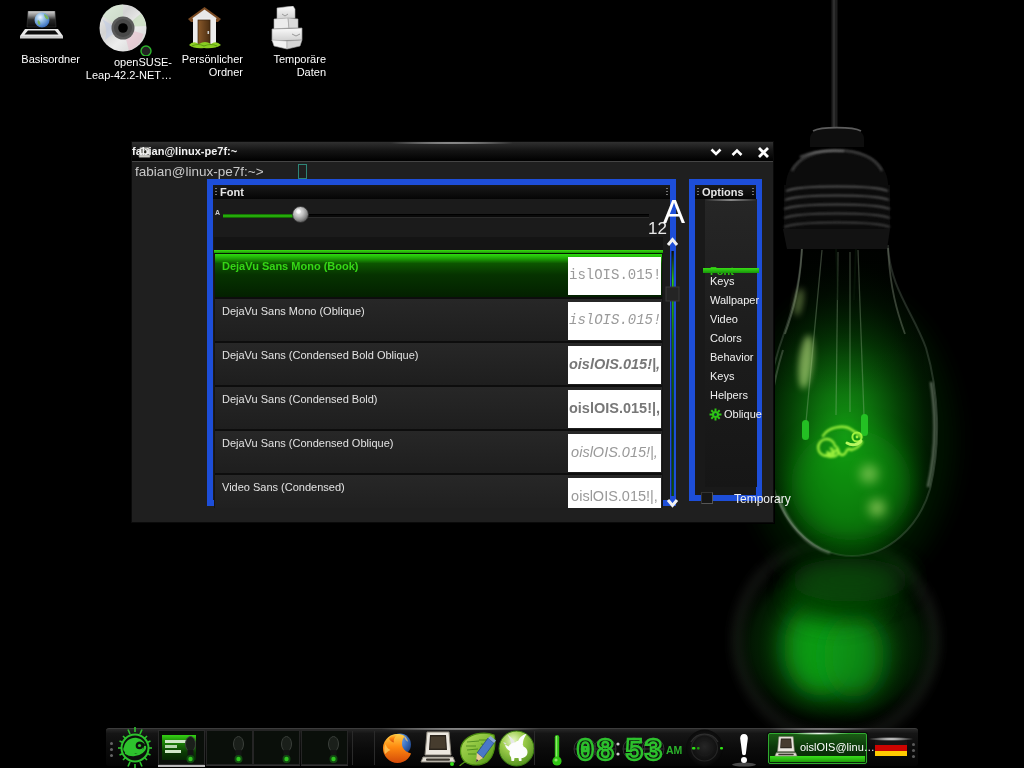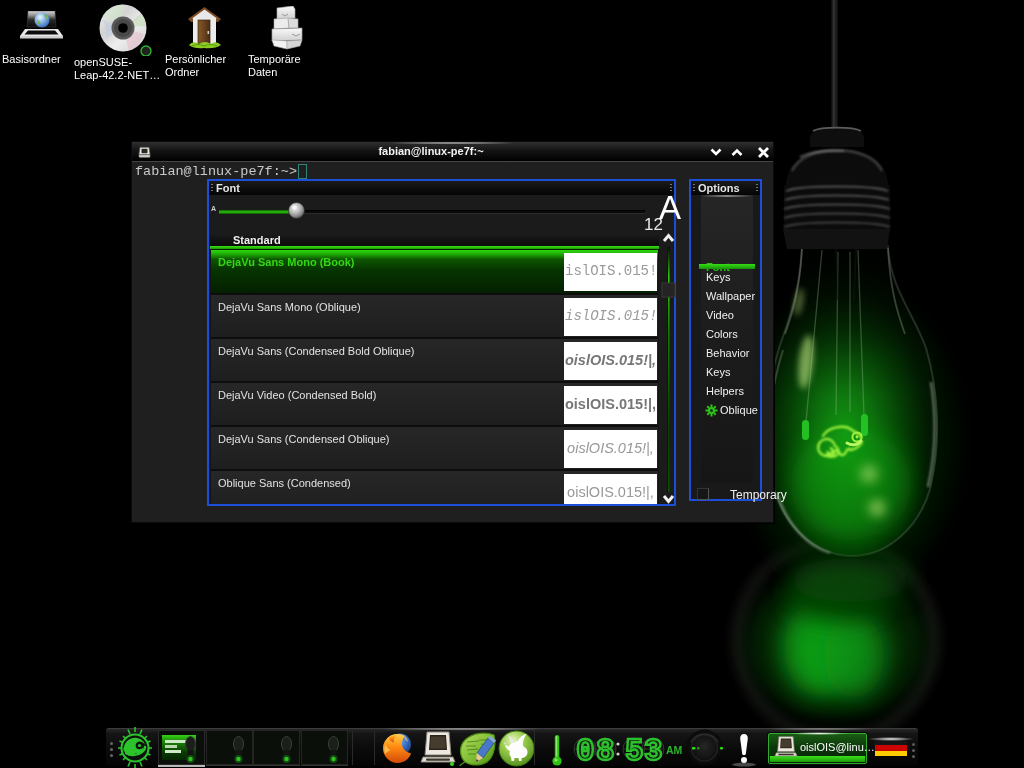--- a/index.html
+++ b/index.html
@@ -1,23 +1,23 @@
 <!DOCTYPE html>
 <html><head><meta charset="utf-8"><title>d</title>
 <style>
 *{margin:0;padding:0;box-sizing:border-box}
 html,body{width:1024px;height:768px;background:#000;overflow:hidden;font-family:"Liberation Sans",sans-serif}
 body{position:relative}
 .a{position:absolute}
-.lbl{color:#fff;font-size:11px;text-align:left;line-height:13px;text-shadow:0 1px 2px #000,0 0 3px #000}
+.lbl{color:#fff;font-size:11px;text-align:right;line-height:13px;text-shadow:0 1px 2px #000,0 0 3px #000}
 #win{left:131px;top:141px;width:643px;height:382px;background:#1f1f1f;border:1px solid #0a0a0a;box-shadow:0 0 0 1px #000}
 #tbar{position:absolute;left:0;top:0;width:100%;height:20px;background:linear-gradient(180deg,#303030 0%,#141414 45%,#000 100%);border-bottom:1px solid #454545}
-#tbar .t{position:absolute;left:252px;top:3px;width:100px;text-align:center;color:#f2f2f2;font-size:11px;font-weight:bold}
-.term{font-family:Liberation Mono, monospace;font-size:13.5px;color:#c9c9c9;white-space:pre}
-.panel{background:#1b1b1b;border:2px solid #1d4ed8}
+#tbar .t{position:absolute;left:252px;top:3px;width:100px;color:#f2f2f2;font-size:11px;font-weight:bold}
+.term{font-family:Liberation Sans, sans-serif;font-size:13.5px;color:#c9c9c9;white-space:pre}
+.panel{background:#1b1b1b;border:6px solid #1d4ed8}
 .phead{position:absolute;left:0;top:0;width:100%;height:14px;background:linear-gradient(180deg,#1a1a1a,#050505);color:#e5e5e5;font-size:11px;font-weight:bold;line-height:14px;padding-left:7px}
 .phead:before{content:"";position:absolute;left:2px;top:3px;width:2px;height:9px;background:repeating-linear-gradient(180deg,#777 0 1px,transparent 1px 3px)}
 .phead:after{content:"";position:absolute;right:2px;top:3px;width:2px;height:9px;background:repeating-linear-gradient(180deg,#777 0 1px,transparent 1px 3px)}
 .frow{position:absolute;left:1px;width:447px;height:44px;background:linear-gradient(180deg,#272727,#1e1e1e);border-top:2px solid #0d0d0d}
 .fname{position:absolute;left:7px;top:6px;font-size:11px;color:#e2e2e2}
 .fprev{position:absolute;left:353px;top:3px;width:93px;height:38px;background:#fff;color:#9a9a9a;text-align:center;overflow:hidden}
 .oitem{position:absolute;left:5px;width:60px;color:#f0f0f0;font-size:11px;line-height:19px;white-space:nowrap}
 </style></head>
 <body>
 
@@ -262,44 +262,43 @@
           <stop offset="100%" stop-color="#3c3c3c"></stop>
         </radialGradient>
       </defs>
       <circle cx="8.5" cy="8.5" r="8" fill="url(#knob)" stroke="#2e2e2e" stroke-width=".8"></circle>
       <circle cx="6.5" cy="5.5" r="2.2" fill="#fff" opacity=".8"></circle>
     </svg>
 <div class="a" style="left:435px;top:34px;color:#e8e8e8;font-size:17px">12</div>
 <div class="a" style="left:450px;top:8px;color:#fff;font-size:33px">A</div>
 
 <div class="a" style="left:1px;top:52px;width:449px;height:271px;background:#141414;overflow:hidden">
-<div class="a" style="left:0;top:0;width:449px;height:15px;background:linear-gradient(180deg,#1c1c1c,#080808);color:#f0f0f0;font-size:11px;font-weight:bold;padding-left:23px;line-height:15px">Standard</div>
 <div class="a" style="left:0;top:13px;width:449px;height:3px;background:linear-gradient(180deg,#39e013,#1d9a04)"></div>
 <div class="frow" style="top:16px;background:linear-gradient(180deg,#2edb10 0%,#1fae06 9%,#0c5500 22%,#063300 48%,#032000 100%);border-top:1px solid #041c00;height:44px">
 <span class="fname" style="color:#35d615;font-weight:bold">DejaVu Sans Mono (Book)</span>
 <span class="fprev" style="font-family:'Liberation Mono',monospace;font-size:14px;line-height:36px;text-align:left;padding-left:1px">islOIS.015!|,</span>
 </div>
 <div class="frow" style="top:60px">
         <span class="fname">DejaVu Sans Mono (Oblique)</span>
         <span class="fprev" style="font-family:'Liberation Mono',monospace;font-style:italic;font-size:14px;line-height:36px;text-align:left;padding-left:1px">islOIS.015!|</span>
       </div>
 <div class="frow" style="top:104px">
         <span class="fname">DejaVu Sans (Condensed Bold Oblique)</span>
         <span class="fprev" style="font-weight:bold;font-style:italic;font-size:14.5px;line-height:37px;color:#777">oislOIS.015!|,</span>
       </div>
 <div class="frow" style="top:148px">
-        <span class="fname">DejaVu Video (Condensed Bold)</span>
+        <span class="fname">DejaVu Sans (Condensed Bold)</span>
         <span class="fprev" style="font-weight:bold;font-size:14.5px;line-height:37px;color:#777">oislOIS.015!|,</span>
       </div>
 <div class="frow" style="top:192px">
         <span class="fname">DejaVu Sans (Condensed Oblique)</span>
         <span class="fprev" style="font-style:italic;font-size:14.5px;line-height:37px;color:#999">oislOIS.015!|,</span>
       </div>
 <div class="frow" style="top:236px">
-        <span class="fname">Oblique Sans (Condensed)</span>
+        <span class="fname">Video Sans (Condensed)</span>
         <span class="fprev" style="font-size:14.5px;line-height:37px;color:#999">oislOIS.015!|,</span>
       </div>
 </div>
 
 <svg class="a" style="left:452px;top:52px" width="15" height="271" viewBox="0 0 15 271">
 <path d="M3,8 L7.5,2.5 L12,8" fill="none" stroke="#f0f0f0" stroke-width="3"></path>
 <path d="M3,263 L7.5,268.5 L12,263" fill="none" stroke="#f0f0f0" stroke-width="3"></path>
 <rect x="6.5" y="14" width="2" height="245" fill="#0a0a0a"></rect>
 <linearGradient id="sgl" x1="0" y1="0" x2="0" y2="1">
         <stop offset="0%" stop-color="#0b0b0b"></stop>

